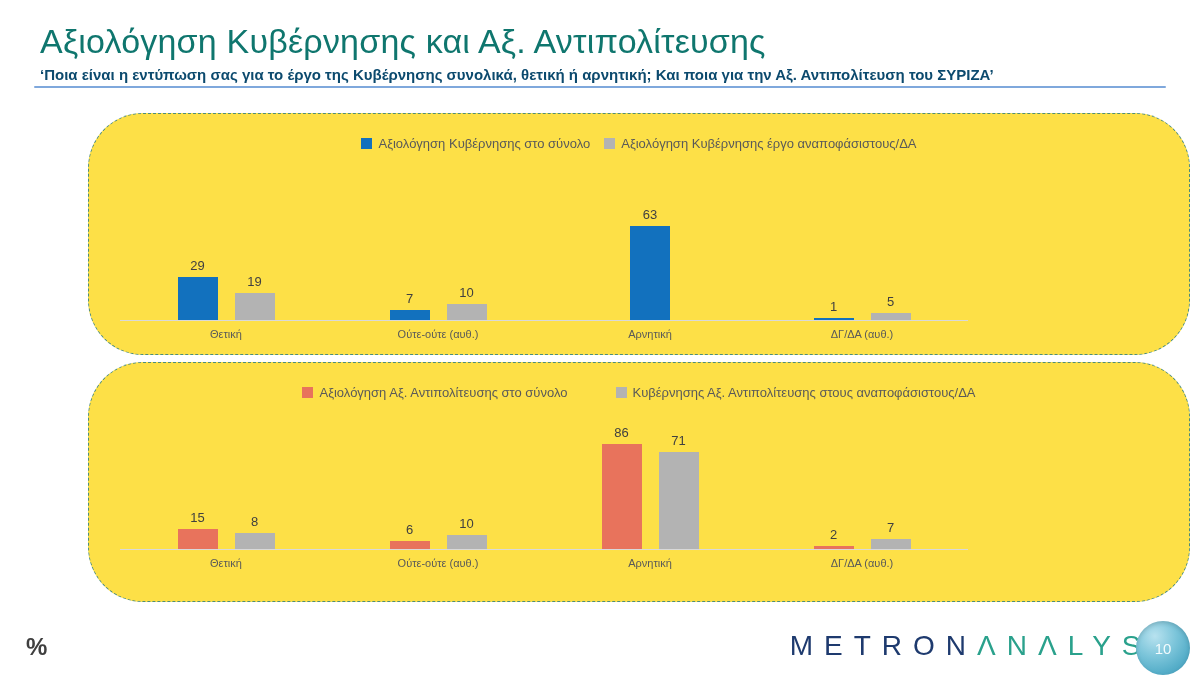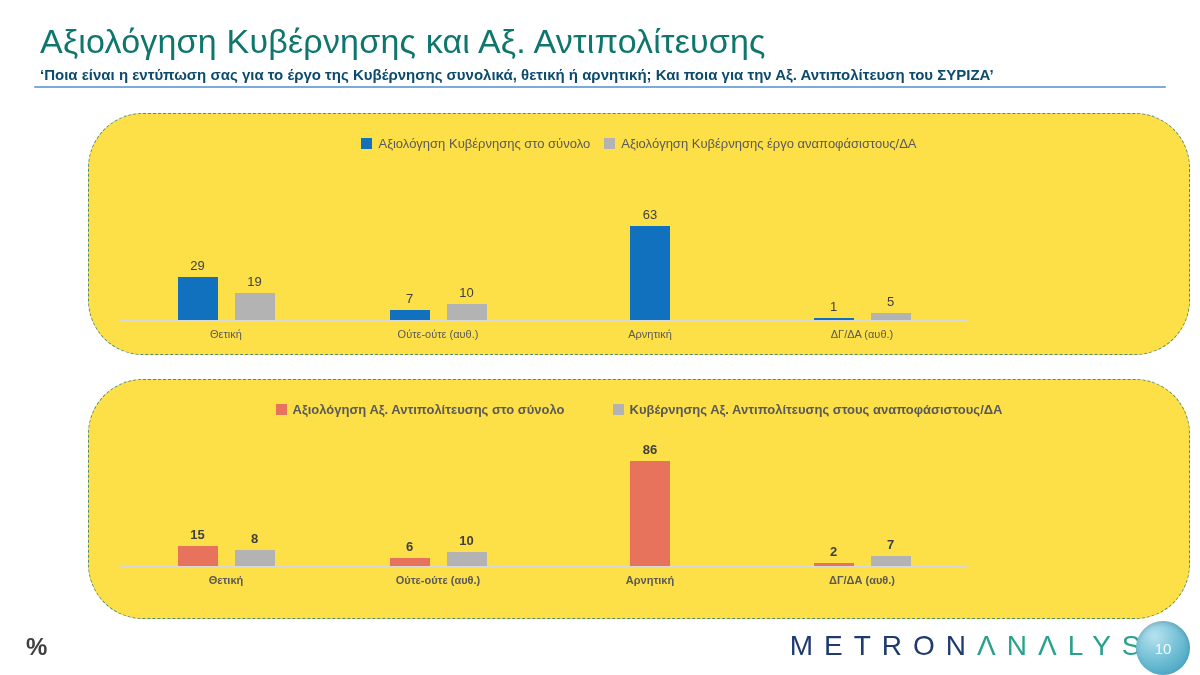--- a/index.html
+++ b/index.html
@@ -9,21 +9,21 @@
 
   
   .header { position:absolute; left:40px; top:22px; right:40px; }
   .title { font-size:34px; font-weight:400; color:#0f766e; letter-spacing:0.2px; }
   .subtitle { margin-top:5px; font-size:15px; font-weight:700; color:#0c4a6e; }
   .header-rule { position:absolute; left:34px; right:34px; top:86px; height:2px; background:#7FA8DC; border-radius:2px; }
 
   
   .panel { position:absolute; left:88px; width:1102px; border:1.5px dashed #4E8D7B; border-radius:55px; background:#fde047; }
   .panel.top { top:113px; height:242px; }
-  .panel.bottom { top:379px; height:240px;font-weight:bold; }
+  .panel.bottom { top:362px; height:240px; }
 
   .legend { display:flex; justify-content:center; align-items:center; padding-top:22px; height:36px; }
   .legend-item { display:flex; align-items:center; gap:6px; font-size:13px; color:#595959; }
   .swatch { width:11px; height:11px; display:inline-block; flex:none; }
 
   .plot-wrap { margin-left:31px; width:848px; }
   .bars-row { display:flex; align-items:flex-end; }
   .group { flex:1 1 0; display:flex; justify-content:center; align-items:flex-end; gap:17px; }
   .bar-cell { display:flex; flex-direction:column; align-items:center; justify-content:flex-end; }
   .bar-value { font-size:13px; color:#404040; margin-bottom:4px; }
@@ -144,20 +144,24 @@
             <div class="bar-cell">
               <div class="bar-value">10</div>
               <div class="bar" style="height: 13.6px; background: rgb(179, 179, 179);"></div>
             </div>
           </div>
           <div class="group">
             <div class="bar-cell">
               <div class="bar-value">86</div>
               <div class="bar" style="height: 104.72px; background: rgb(232, 115, 92);"></div>
             </div>
+            <div class="bar-cell">
+              <div class="bar-value">71</div>
+              <div class="bar" style="height: 96.56px; background: rgb(179, 179, 179);"></div>
+            </div>
           </div>
           <div class="group">
             <div class="bar-cell">
               <div class="bar-value">2</div>
               <div class="bar" style="height: 2.72px; background: rgb(232, 115, 92);"></div>
             </div>
             <div class="bar-cell">
               <div class="bar-value">7</div>
               <div class="bar" style="height: 9.52px; background: rgb(179, 179, 179);"></div>
             </div>

